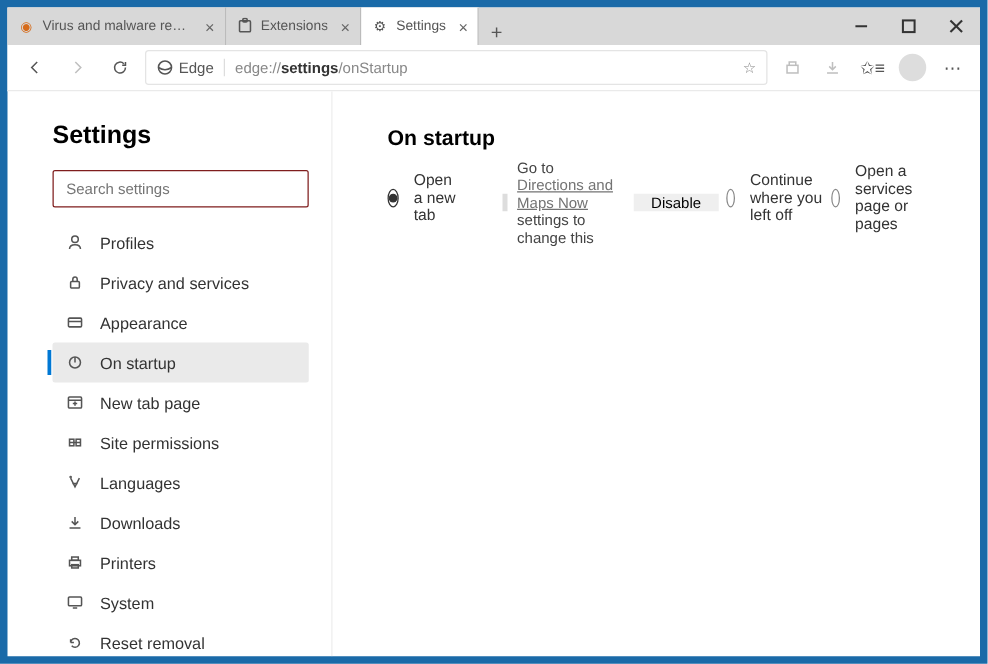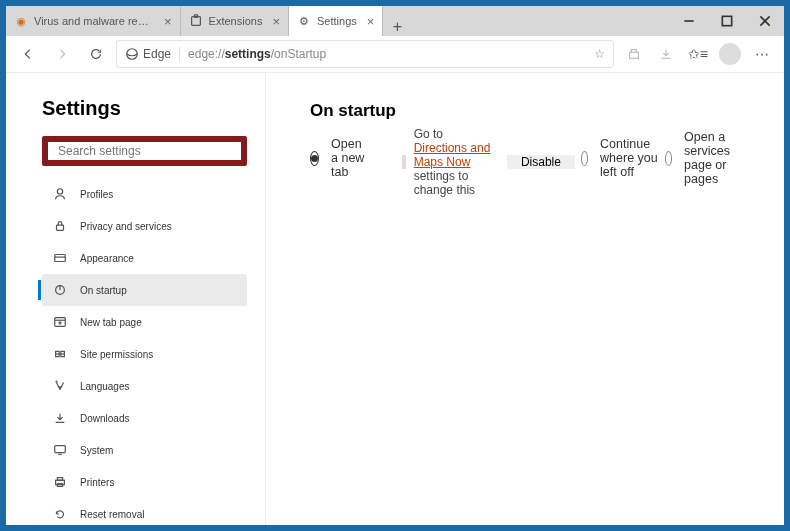--- a/index.html
+++ b/index.html
@@ -22,36 +22,36 @@
 .addrbar .edgeicon { color: #555; font-size: 12px; display: flex; align-items: center; gap: 4px; }
 .addrbar .divider { width: 1px; height: 14px; background: #ddd; }
 .addrbar .url { color: #888; }
 .addrbar .url .bold { color: #333; font-weight: 600; }
 .addrbar .star { margin-left: auto; color: #888; }
 .rightbtns { display: flex; gap: 4px; }
 .avatar { width: 22px; height: 22px; border-radius: 50%; background: #ddd; }
 .content { flex: 1; display: flex; overflow: hidden; }
 .sidebar { width: 260px; border-right: 1px solid #eee; padding: 24px 18px 0 36px; }
 .sidebar h1 { font-size: 20px; font-weight: 600; margin-bottom: 16px; }
-.searchbox { width: 100%; height: 30px; border: 6px solid #7f1d1d; padding: 0 10px; font-size: 12px; border-radius: 2px; margin-bottom: 12px; color: #666; }
+.searchbox { width: 100%; height: 30px; border: 1px solid #7f1d1d; padding: 0 10px; font-size: 12px; border-radius: 2px; margin-bottom: 12px; color: #666; }
 .menu { list-style: none; }
-.menu li { display: flex; align-items: center; gap: 12px; height: 32px; padding: 0 10px; font-size: 10px; color: #333; border-radius: 2px; position: relative; cursor: pointer; }
+.menu li { display: flex; align-items: center; gap: 12px; height: 32px; padding: 0 10px; font-size: 13px; color: #333; border-radius: 2px; position: relative; cursor: pointer; }
 .menu li.selected { background: #eaeaea; }
 .menu li.selected::before { content: ''; position: absolute; left: -4px; top: 6px; bottom: 6px; width: 3px; background: #0078d4; }
 .menu li .micon { width: 16px; display: inline-flex; justify-content: center; color: #555; }
 .main { flex: 1; padding: 28px 30px 0 44px; }
 .main h2 { font-size: 17px; font-weight: 600; margin-bottom: 22px; }
 .radiogroup { display: flex; flex-direction: row; gap: 6px; }
 .radiorow { display: flex; align-items: center; gap: 12px; font-size: 12.5px; color: #333; height: 30px; }
 .radio { width: 15px; height: 15px; border: 1px solid #888; border-radius: 50%; display: inline-flex; align-items: center; justify-content: center; }
 .radio.checked { border-color: #333; }
 .radio.checked::after { content: ''; width: 7px; height: 7px; background: #333; border-radius: 50%; }
 .extrow { display: flex; align-items: center; height: 34px; margin: 2px 0 12px 28px; font-size: 12px; color: #444; gap: 8px; }
 .extrow .exticon { width: 14px; height: 14px; background: #ddd; }
-.extrow .link { color: #c2410c; text-decoration: underline; cursor: pointer; }
+.extrow .link { color: #737373; text-decoration: underline; cursor: pointer; }
 .disablebtn { margin-left: auto; background: #efefef; border: none; padding: 0 14px; font-size: 12px; cursor: pointer; }
 svg { width: 14px; height: 14px; stroke: currentColor; fill: none; stroke-width: 1.4; }
 </style>
 </head>
 <body>
 
 <div class="window">
   <div class="titlebar">
     <div class="tabs">
       <div class="tab">
@@ -219,35 +219,35 @@
             <span class="micon">
               <svg viewBox="0 0 16 16">
                 <path d="M8 3 L8 10 M5 7 L8 10 L11 7 M3 13 L13 13"></path>
               </svg>
             </span>
             <span>Downloads</span>
           </li>
         <li>
             <span class="micon">
               <svg viewBox="0 0 16 16">
-                <rect x="2" y="3" width="12" height="8" rx="1"></rect>
-                <line x1="6" y1="13" x2="10" y2="13"></line>
-              </svg>
-            </span>
-            <span>System</span>
-          </li>
-        <li>
-            <span class="micon">
-              <svg viewBox="0 0 16 16">
                 <rect x="3" y="6" width="10" height="5"></rect>
                 <rect x="5" y="3" width="6" height="3"></rect>
                 <rect x="5" y="10" width="6" height="3"></rect>
               </svg>
             </span>
             <span>Printers</span>
+          </li>
+        <li>
+            <span class="micon">
+              <svg viewBox="0 0 16 16">
+                <rect x="2" y="3" width="12" height="8" rx="1"></rect>
+                <line x1="6" y1="13" x2="10" y2="13"></line>
+              </svg>
+            </span>
+            <span>System</span>
           </li>
         <li>
             <span class="micon">
               <svg viewBox="0 0 16 16">
                 <path d="M4 8 A4 4 0 1 1 5 11 M4 8 L4 5 M4 8 L7 8"></path>
               </svg>
             </span>
             <span>Reset removal</span>
           </li>
 

